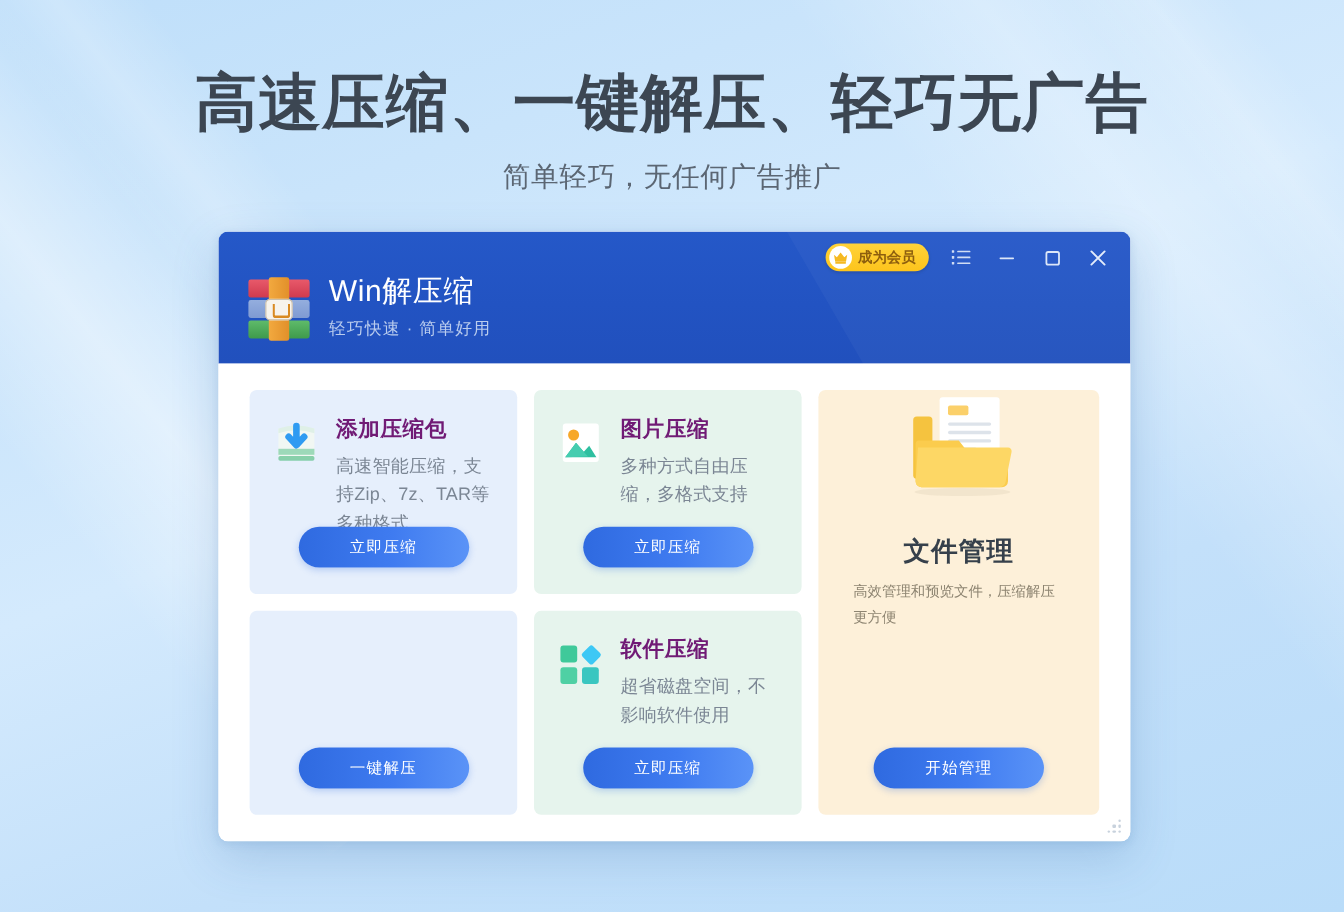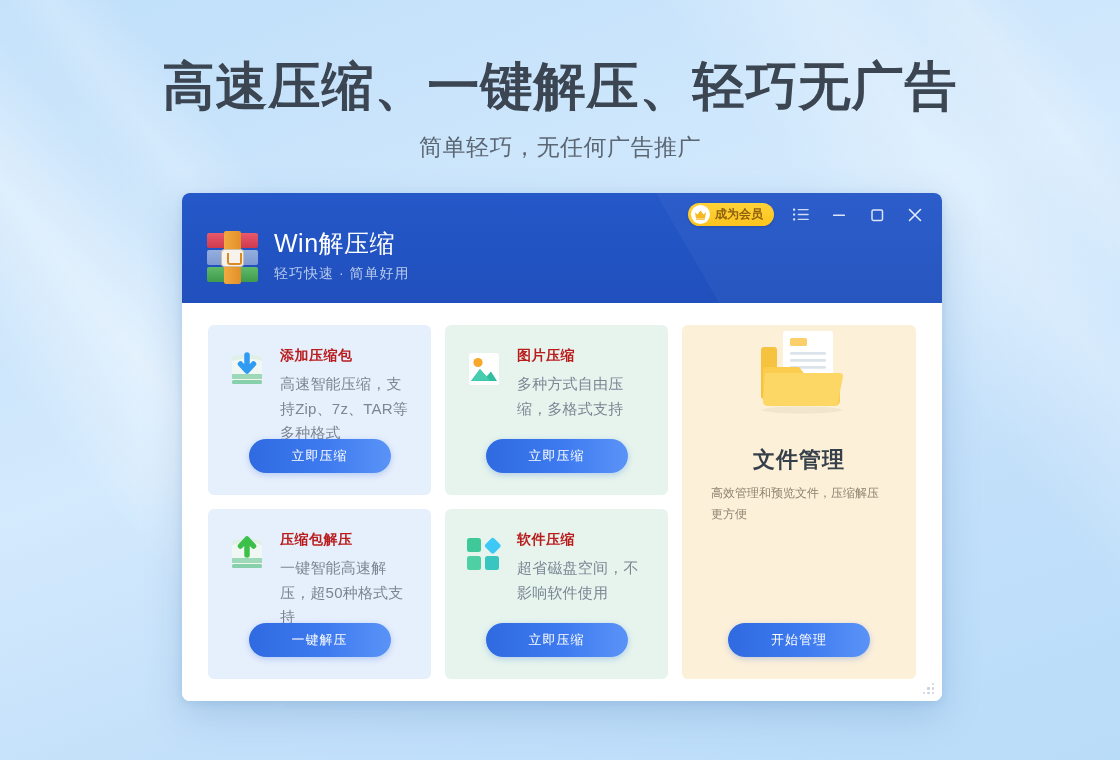--- a/index.html
+++ b/index.html
@@ -222,23 +222,23 @@
     gap: 12px;
   }
   .card-icon {
     flex: 0 0 auto;
     width: 42px;
     height: 46px;
     position: relative;
   }
   .card-textblock { flex: 1 1 auto; min-width: 0; padding-top: 1px; }
   .card-title {
-    font-size: 14px;
+    font-size: 18px;
     font-weight: bold;
-    color: #b91c1c;
+    color: #701a75;
     line-height: 1.1;
     letter-spacing: .5px;
   }
   .card-desc {
     margin-top: 9px;
     font-size: 15px;
     color: #7b8694;
     line-height: 1.62;
     letter-spacing: .2px;
   }
@@ -437,35 +437,20 @@
             </div>
             <div class="card-textblock">
               <div class="card-title">图片压缩</div>
               <div class="card-desc">多种方式自由压缩，多格式支持</div>
             </div>
           </div>
           <button class="btn">立即压缩</button>
         </div>
 
         <div class="card blue">
-          <div class="card-head">
-            <div class="card-icon">
-              <svg width="42" height="46" viewBox="0 0 42 46">
-                <path d="M6 10 h30 v22 a4 4 0 0 1 -4 4 h-22 a4 4 0 0 1 -4 -4 z" fill="#f1f7f3"></path>
-                <rect x="6" y="27" width="30" height="5" fill="#8ed3ae" opacity=".85"></rect>
-                <rect x="6" y="33" width="30" height="4" rx="1.5" fill="#6ec697" opacity=".8"></rect>
-                <path d="M6 10 q15 -5 30 0 v4 q-15 -5 -30 0 z" fill="#dff0e7"></path>
-                <path d="M21 24 v-14 M14.5 15 L21 8 L27.5 15" stroke="#3cc04a" stroke-width="5.5" fill="none" stroke-linecap="round" stroke-linejoin="round"></path>
-              </svg>
-            </div>
-            <div class="card-textblock">
-              <div class="card-title">压缩包解压</div>
-              <div class="card-desc">一键智能高速解压，超50种格式支持</div>
-            </div>
-          </div>
           <button class="btn">一键解压</button>
         </div>
 
         <div class="card green">
           <div class="card-head">
             <div class="card-icon">
               <svg width="42" height="46" viewBox="0 0 42 46">
                 <rect x="4" y="7" width="14" height="14" rx="2.5" fill="#3fc99a"></rect>
                 <rect x="4" y="25" width="14" height="14" rx="2.5" fill="#4fd0a4"></rect>
                 <rect x="22" y="25" width="14" height="14" rx="2.5" fill="#3ac6c0"></rect>

